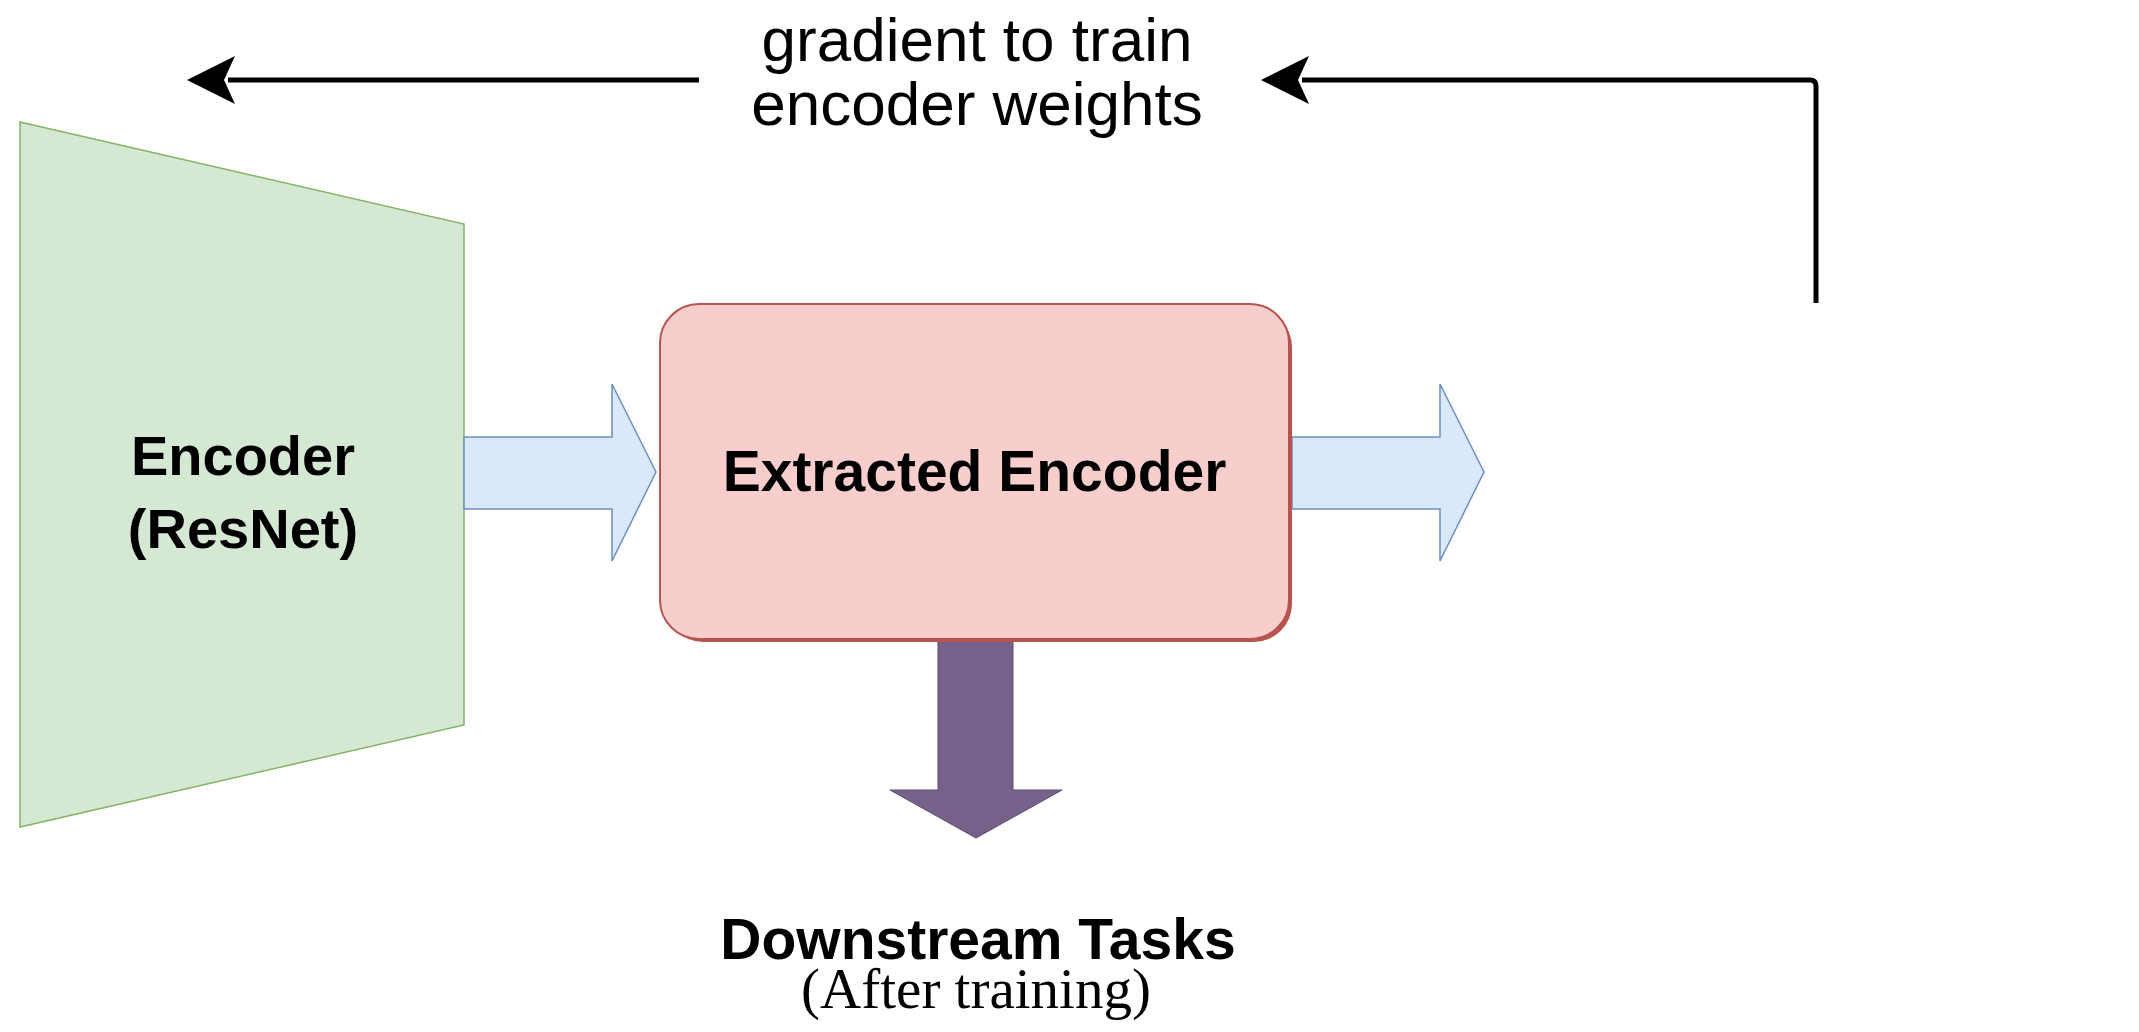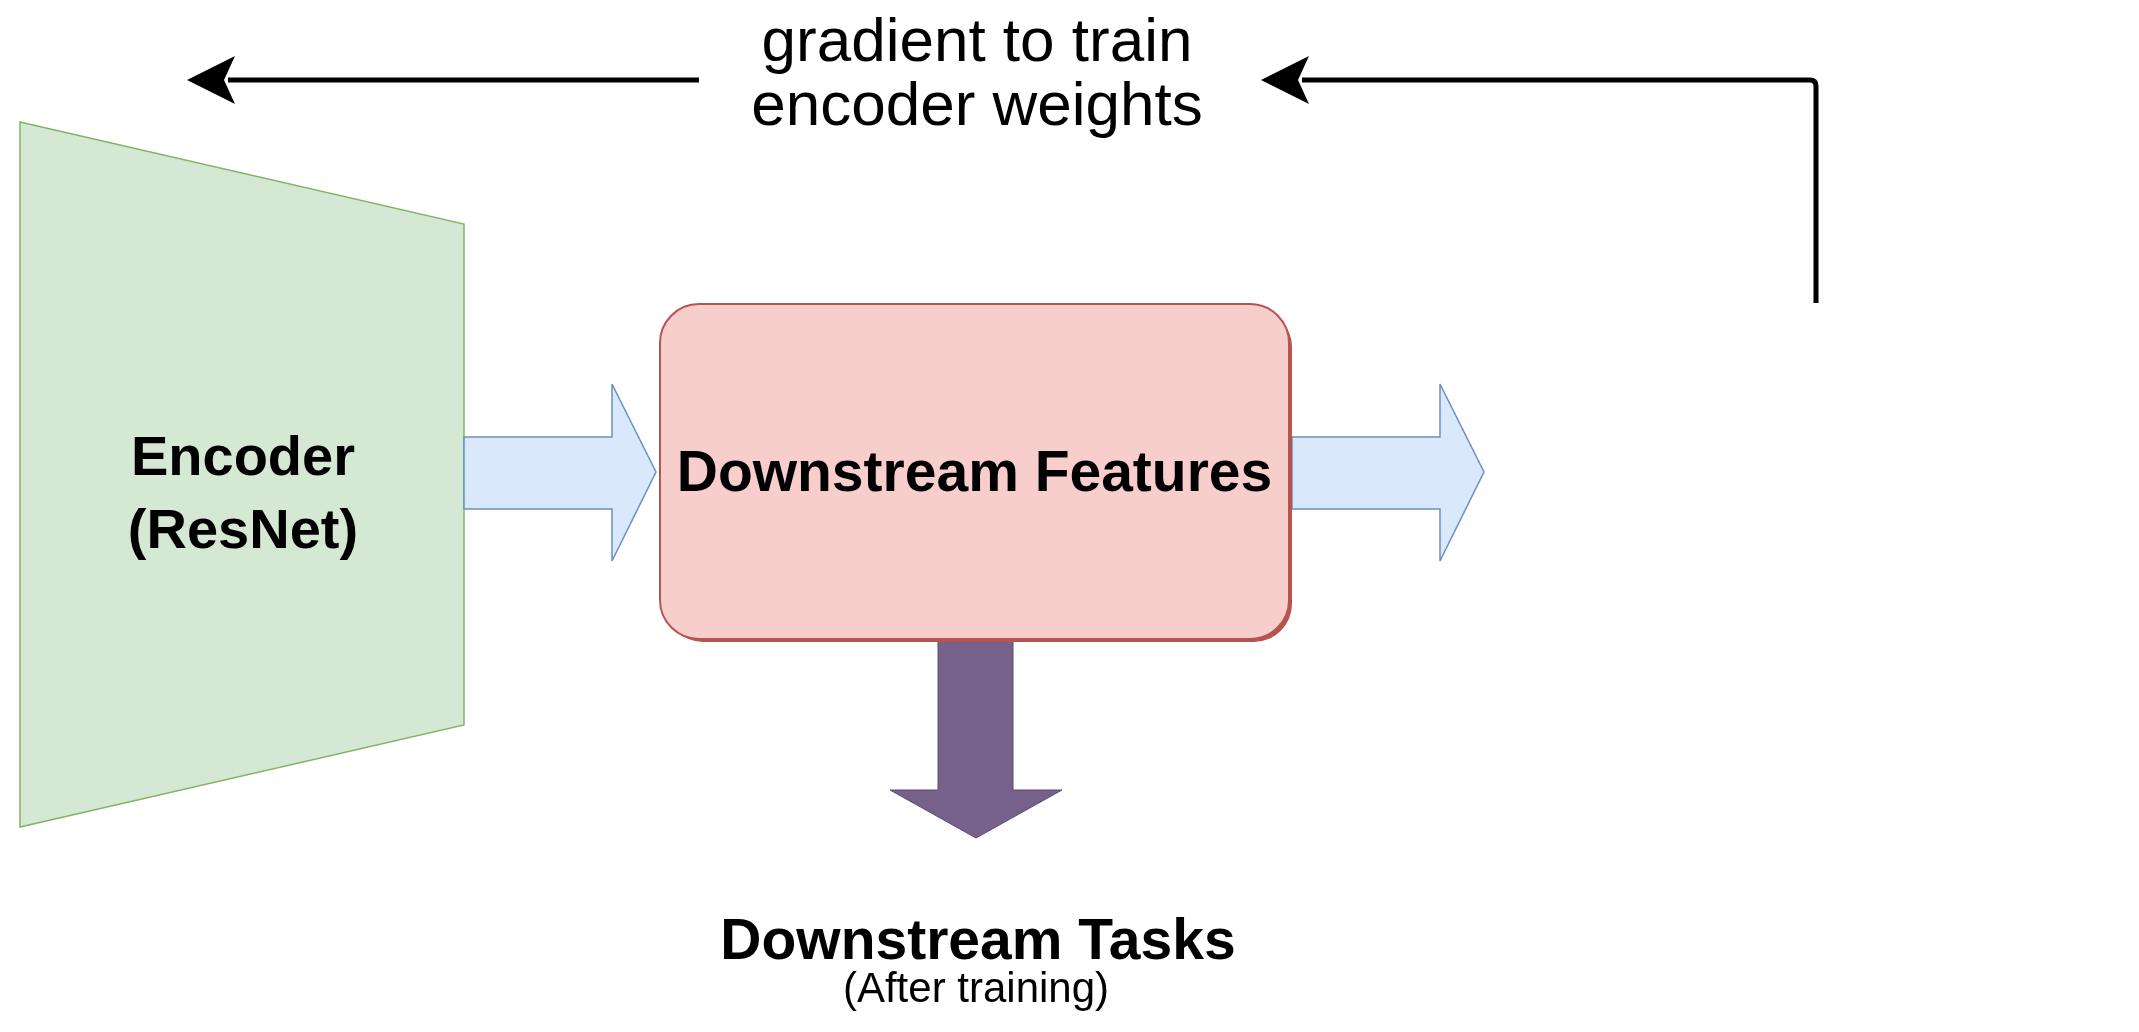--- a/index.html
+++ b/index.html
@@ -69,22 +69,23 @@
     left: 978px; top: 939px;
     transform: translate(-50%, -50%);
     font-weight: bold;
     font-size: 57px;
     white-space: nowrap;
   }
   .caption-after {
     position: absolute;
     left: 976px; top: 988px;
     transform: translate(-50%, -50%);
-    font-size: 42px;
+    font-size: 57px;
     white-space: nowrap;
+    font-family: Liberation Serif, serif;
   }
 </style>
 </head>
 <body>
 
 <div id="stage">
 
   <svg id="shape-layer" width="2139" height="1032" viewBox="0 0 2139 1032">
 
     <polygon class="encoder-shape" points="20,122 464,224 464,725 20,827"></polygon>
@@ -106,20 +107,20 @@
     <div>gradient to train</div>
     <div>encoder weights</div>
   </div>
 
   <div class="encoder-label">
     <div>Encoder</div>
     <div>(ResNet)</div>
   </div>
 
   <div class="node-box box-features">
-    <span>Downstream Features</span>
+    <span>Extracted Encoder</span>
   </div>
 
 
   <div class="caption-downstream">Downstream Tasks</div>
   <div class="caption-after">(After training)</div>
 
 </div>
 
 </body></html>

